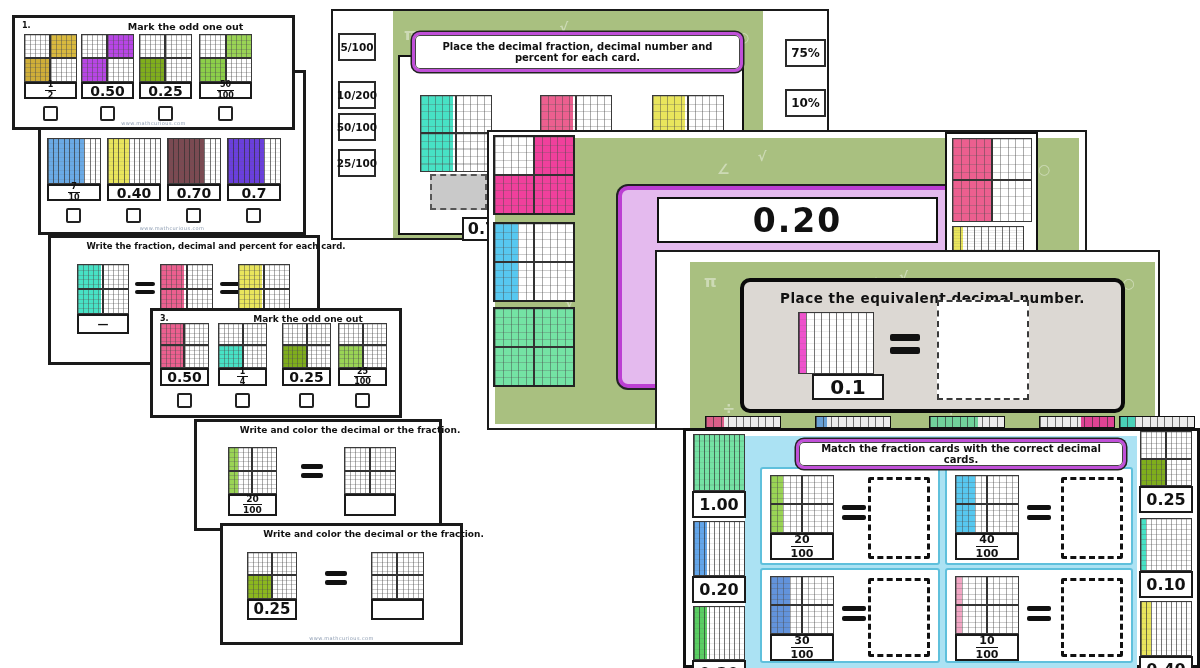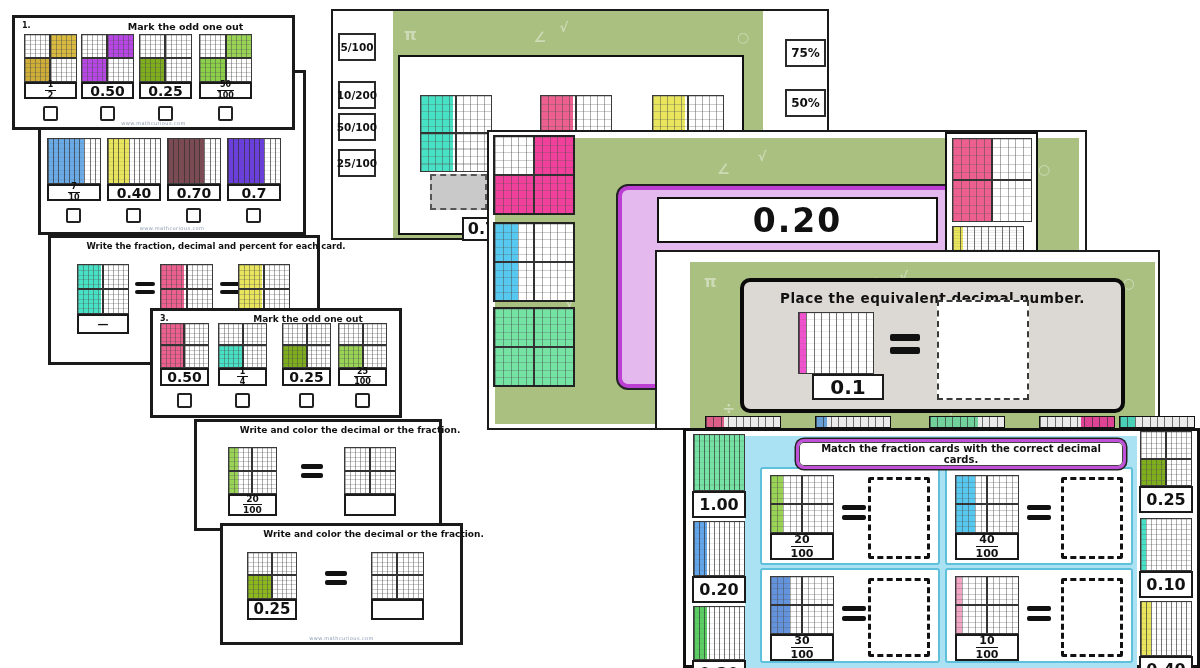--- a/index.html
+++ b/index.html
@@ -264,26 +264,27 @@
         <div class="glines"></div>
         <div class="gmid"></div>
       </div>
       <div class="grid" style="left: 319px; top: 84px; width: 72px; height: 77px;">
         <div class="gfill" style="left: 0%; top: 0%; width: 45%; height: 100%; background: rgb(233, 229, 92);"></div>
         <div class="glines"></div>
         <div class="gmid"></div>
       </div>
       <div class="graydash" style="left: 97px; top: 163px; width: 57px; height: 36px;"></div>
       <div class="labelbox" style="left: 129px; top: 206px; width: 40px; height: 24px; font-size: 16px;">0.7</div>
+      <div class="titlebox" style="left: 79px; top: 21px; width: 331px; height: 40px; font-size: 10px;">Place the decimal fraction, decimal number and percent for each card.</div>
       <div class="sidecard" style="left: 5px; top: 22px; width: 38px; height: 28px; font-size: 10.5px;">5/100</div>
       <div class="sidecard" style="left: 5px; top: 70px; width: 38px; height: 28px; font-size: 10.5px;">10/200</div>
       <div class="sidecard" style="left: 5px; top: 102px; width: 38px; height: 28px; font-size: 10.5px;">50/100</div>
       <div class="sidecard" style="left: 5px; top: 138px; width: 38px; height: 28px; font-size: 10.5px;">25/100</div>
       <div class="sidecard" style="left: 452px; top: 28px; width: 41px; height: 28px; font-size: 12px;">75%</div>
-      <div class="sidecard" style="left: 452px; top: 78px; width: 41px; height: 28px; font-size: 12px;">50%</div>
+      <div class="sidecard" style="left: 452px; top: 78px; width: 41px; height: 28px; font-size: 12px;">10%</div>
       <div class="sidecard" style="left: 452px; top: 123px; width: 41px; height: 28px; font-size: 12px;">5%</div>
     </div>
   <div id="s2" class="slide" style="left: 487px; top: 130px; width: 600px; height: 300px; z-index: 6; border: 2px solid rgb(26, 26, 26);">
       <div class="chalk" style="left: 6px; top: 6px; width: 584px; height: 286px;">
         <div class="glyph" style="left: 3%; top: 6%; font-size: 16px;">π</div>
         <div class="glyph" style="left: 12%; top: 55%; font-size: 14px;">√</div>
         <div class="glyph" style="left: 7%; top: 82%; font-size: 15px;">÷</div>
         <div class="glyph" style="left: 22%; top: 25%; font-size: 13px;">△</div>
         <div class="glyph" style="left: 30%; top: 70%; font-size: 15px;">x²</div>
         <div class="glyph" style="left: 38%; top: 8%; font-size: 14px;">∠</div>

